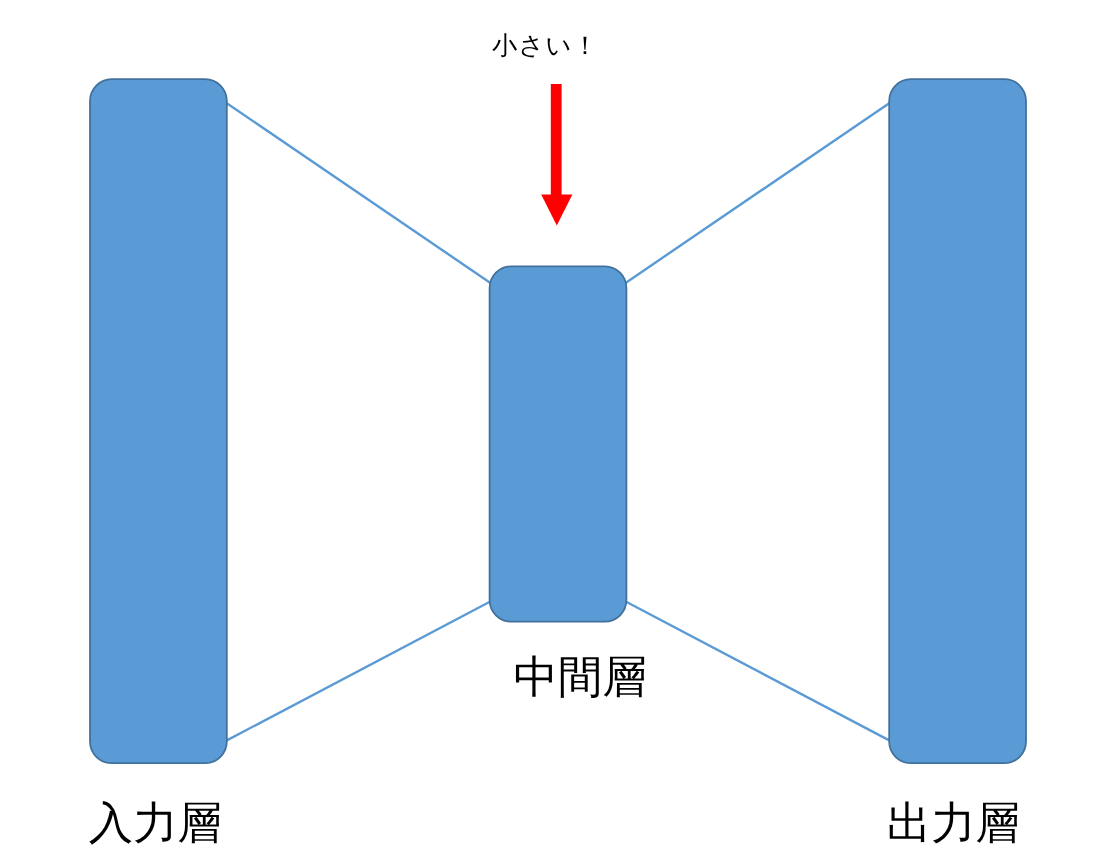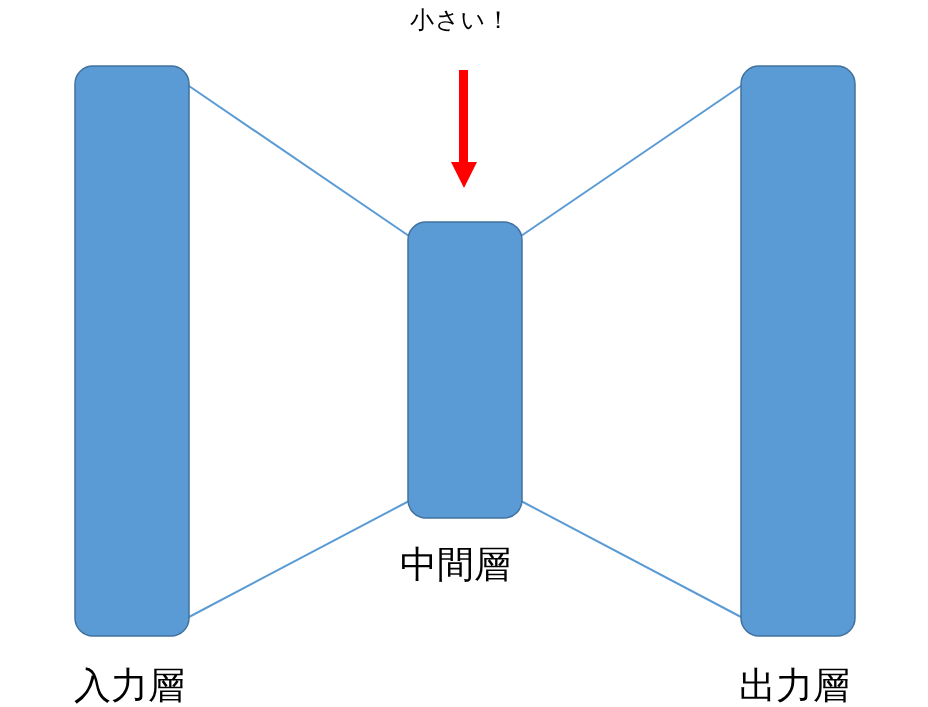--- a/index.html
+++ b/index.html
@@ -23,19 +23,19 @@
   <rect x="408" y="222" width="114" height="296" rx="18" ry="18" fill="#5B9BD5" stroke="#41719C" stroke-width="1.5"></rect>
 
   <rect x="741" y="66" width="114" height="570" rx="18" ry="18" fill="#5B9BD5" stroke="#41719C" stroke-width="1.5"></rect>
 
   <g>
     <rect x="459" y="70" width="9" height="94" fill="#FF0000"></rect>
     <polygon points="451,162 477,162 464,188" fill="#FF0000"></polygon>
   </g>
 </svg>
 
-<div class="label" style="left:410px; top:4px; font-size:24px; letter-spacing:1px;">小さい！</div>
+<div class="label" style="left:410px; top:24px; font-size:21px; letter-spacing:1px;">小さい！</div>
 
-<div class="label" style="left:400px; top:540px; font-size:37px;">中間層</div>
+<div class="label" style="left:428px; top:540px; font-size:37px;">中間層</div>
 
 <div class="label" style="left:74px; top:661px; font-size:37px;">入力層</div>
 
 <div class="label" style="left:739px; top:661px; font-size:37px;">出力層</div>
 
 </body></html>

